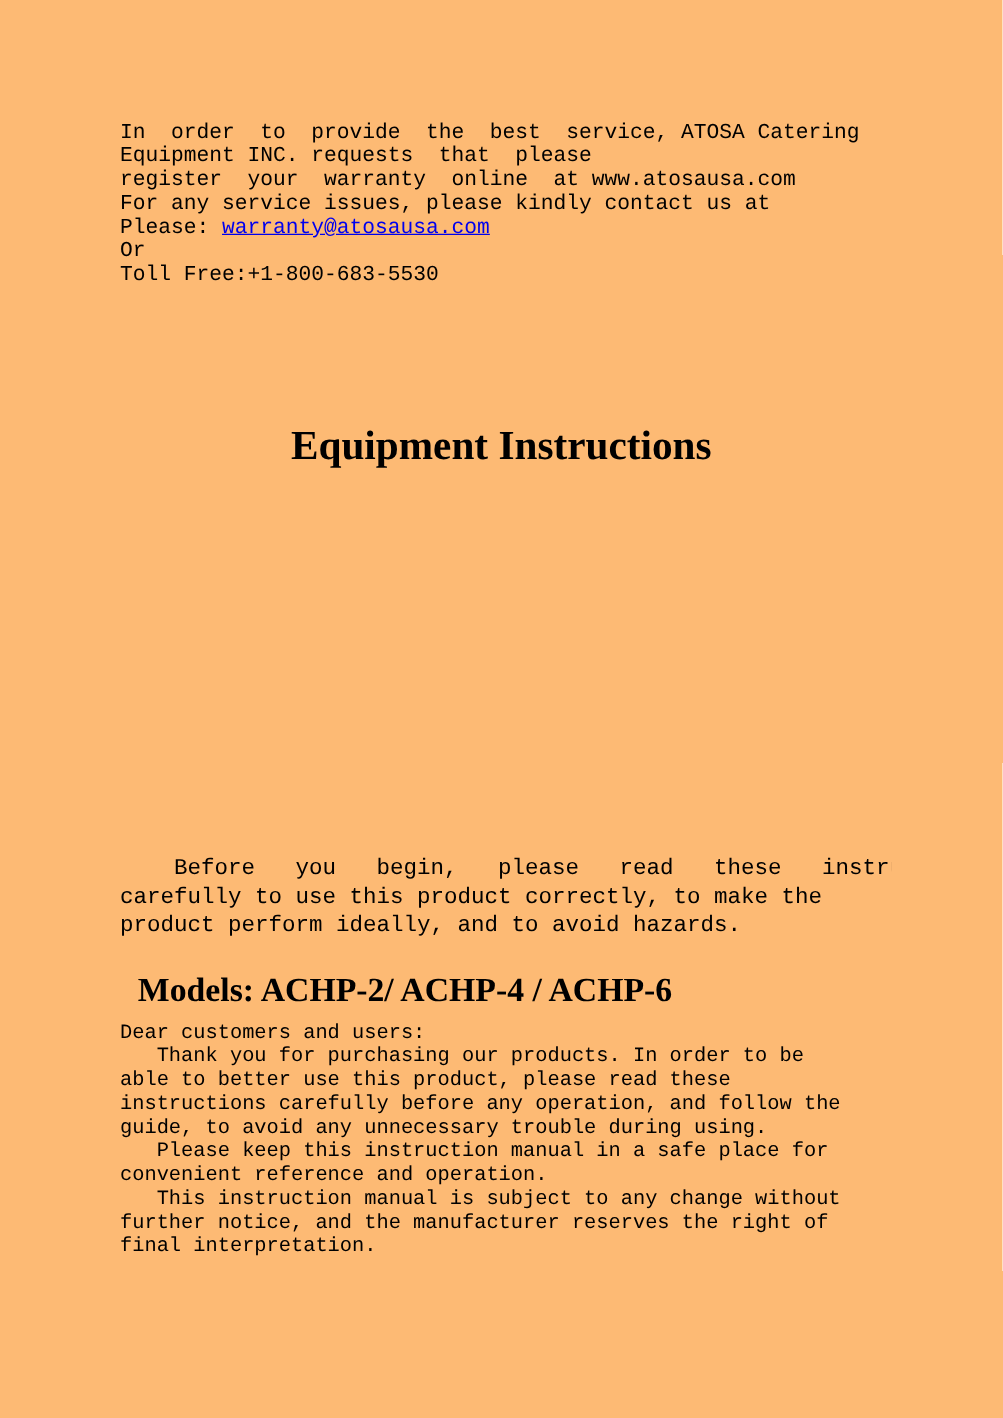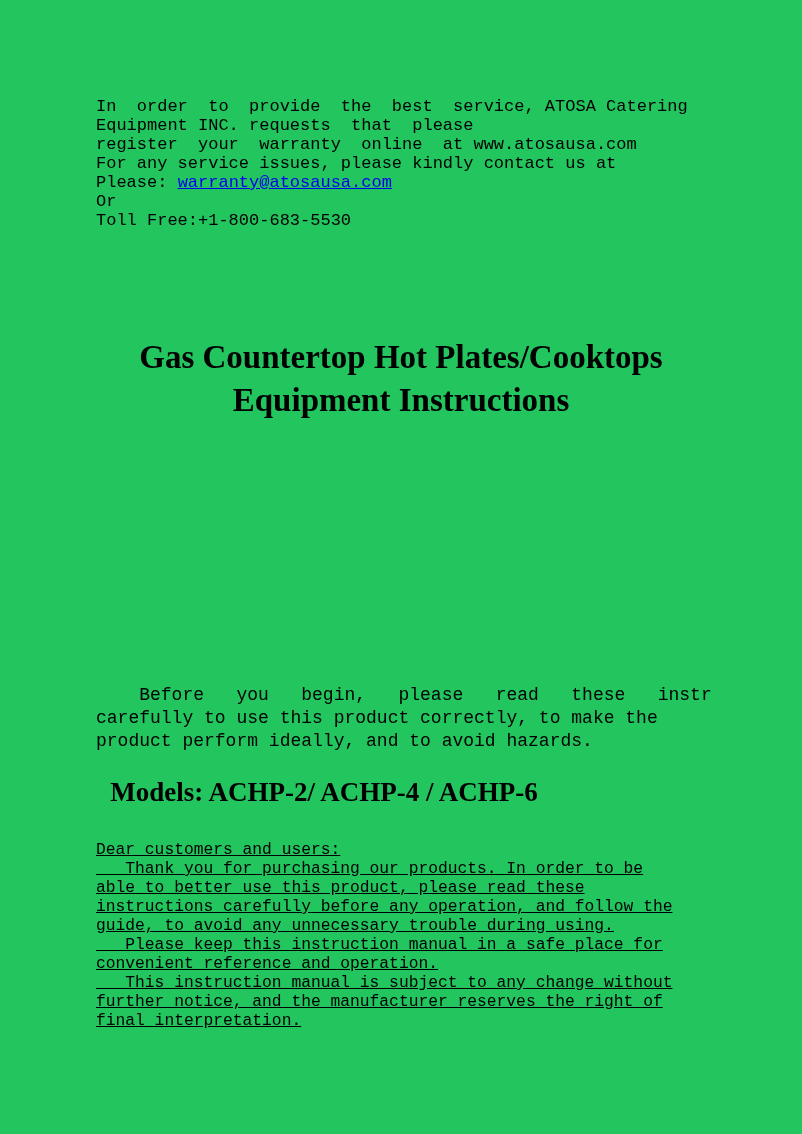--- a/index.html
+++ b/index.html
@@ -1,20 +1,20 @@
 <!DOCTYPE html>
 <html><head>
 <meta charset="utf-8">
 <style>
   html, body { margin: 0; padding: 0; background: #ffffff; }
   .page {
     position: relative;
     width: 802px;
     height: 1134px;
-    background: #22c55e;
+    background: #fdba74;
     overflow: hidden;
     color: #000000;
   }
   .mono {
     font-family: "Liberation Mono", "DejaVu Sans Mono", monospace;
     color: #000000;
   }
   .pre { white-space: pre; }
 
   
@@ -69,45 +69,43 @@
     font-weight: bold;
     font-size: 27px;
     line-height: 30px;
     color: #000000;
   }
 
   
   .letter {
     position: absolute;
     left: 96px;
-    top: 840px;
+    top: 816px;
     font-size: 16.3px;
     line-height: 19px;
-    text-decoration: underline;
   }
 </style>
 </head>
 <body>
 
 <div class="page">
 
   <div class="top-block mono">
     <div class="pre">In  order  to  provide  the  best  service, ATOSA Catering
 Equipment INC. requests  that  please
 register  your  warranty  online  at www.atosausa.com
 For any service issues, please kindly contact us at</div>
     <div class="email-line">
       <span class="pre">Please: </span><a href="#">warranty@atosausa.com</a>
     </div>
     <div class="pre">Or
 Toll Free:+1-800-683-5530</div>
   </div>
 
   <h1 class="doc-title">
-    <div>Gas Countertop Hot Plates/Cooktops</div>
     <div>Equipment Instructions</div>
   </h1>
 
   <div class="notice mono pre">    Before   you   begin,   please   read   these   instructions
 carefully to use this product correctly, to make the
 product perform ideally, and to avoid hazards.</div>
 
   <h2 class="models">Models: ACHP-2/ ACHP-4 / ACHP-6</h2>
 
   <div class="letter mono pre">Dear customers and users:

